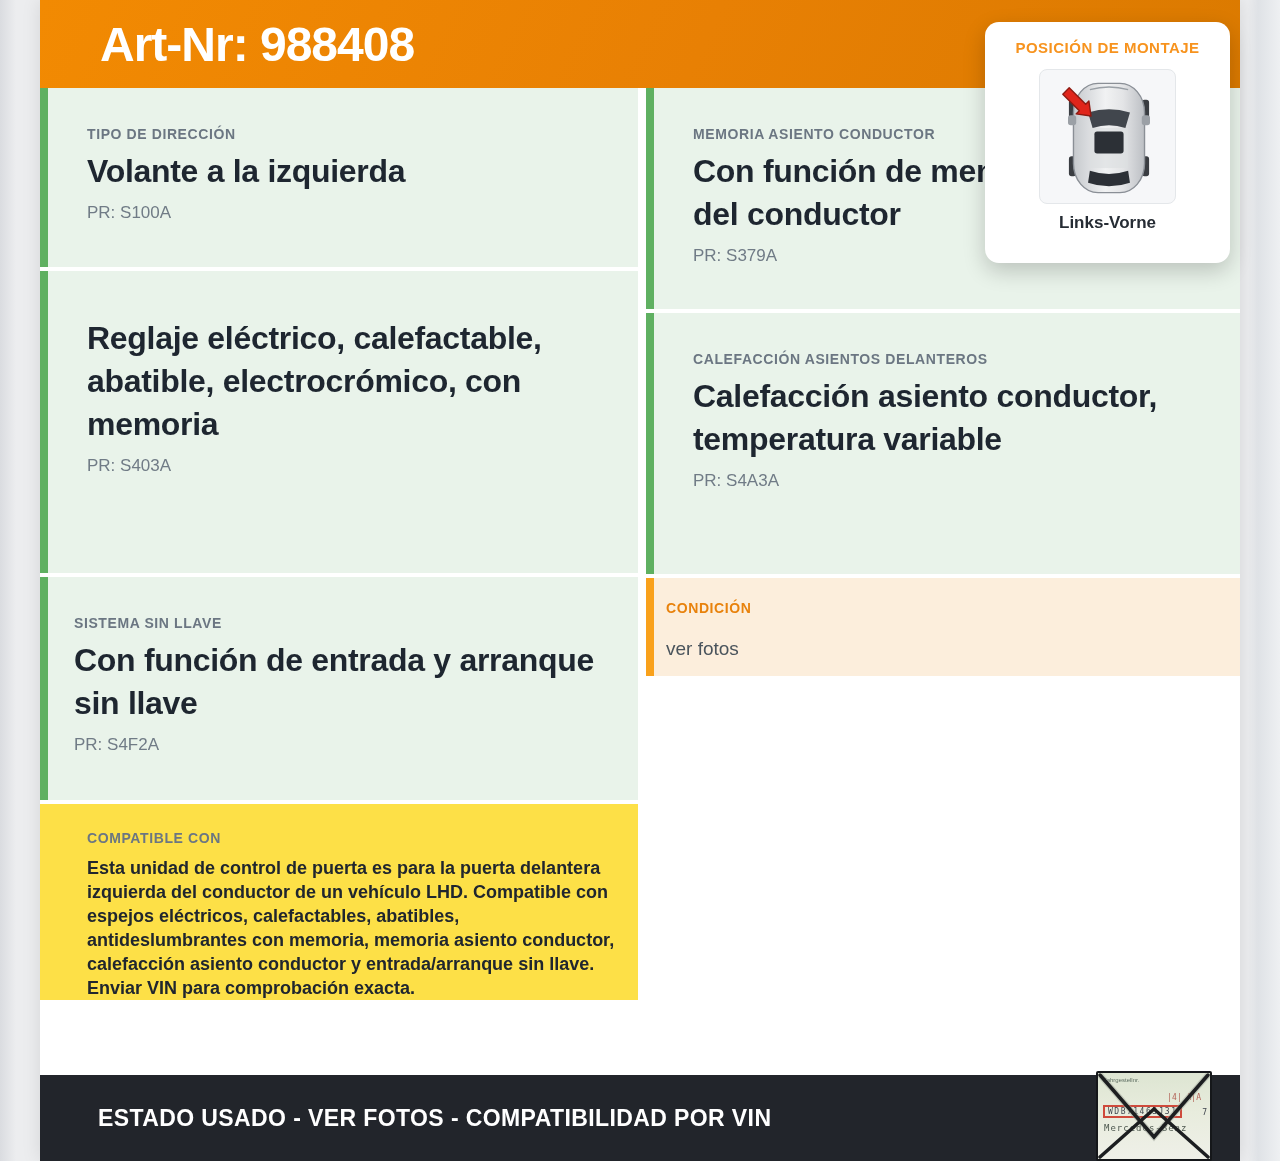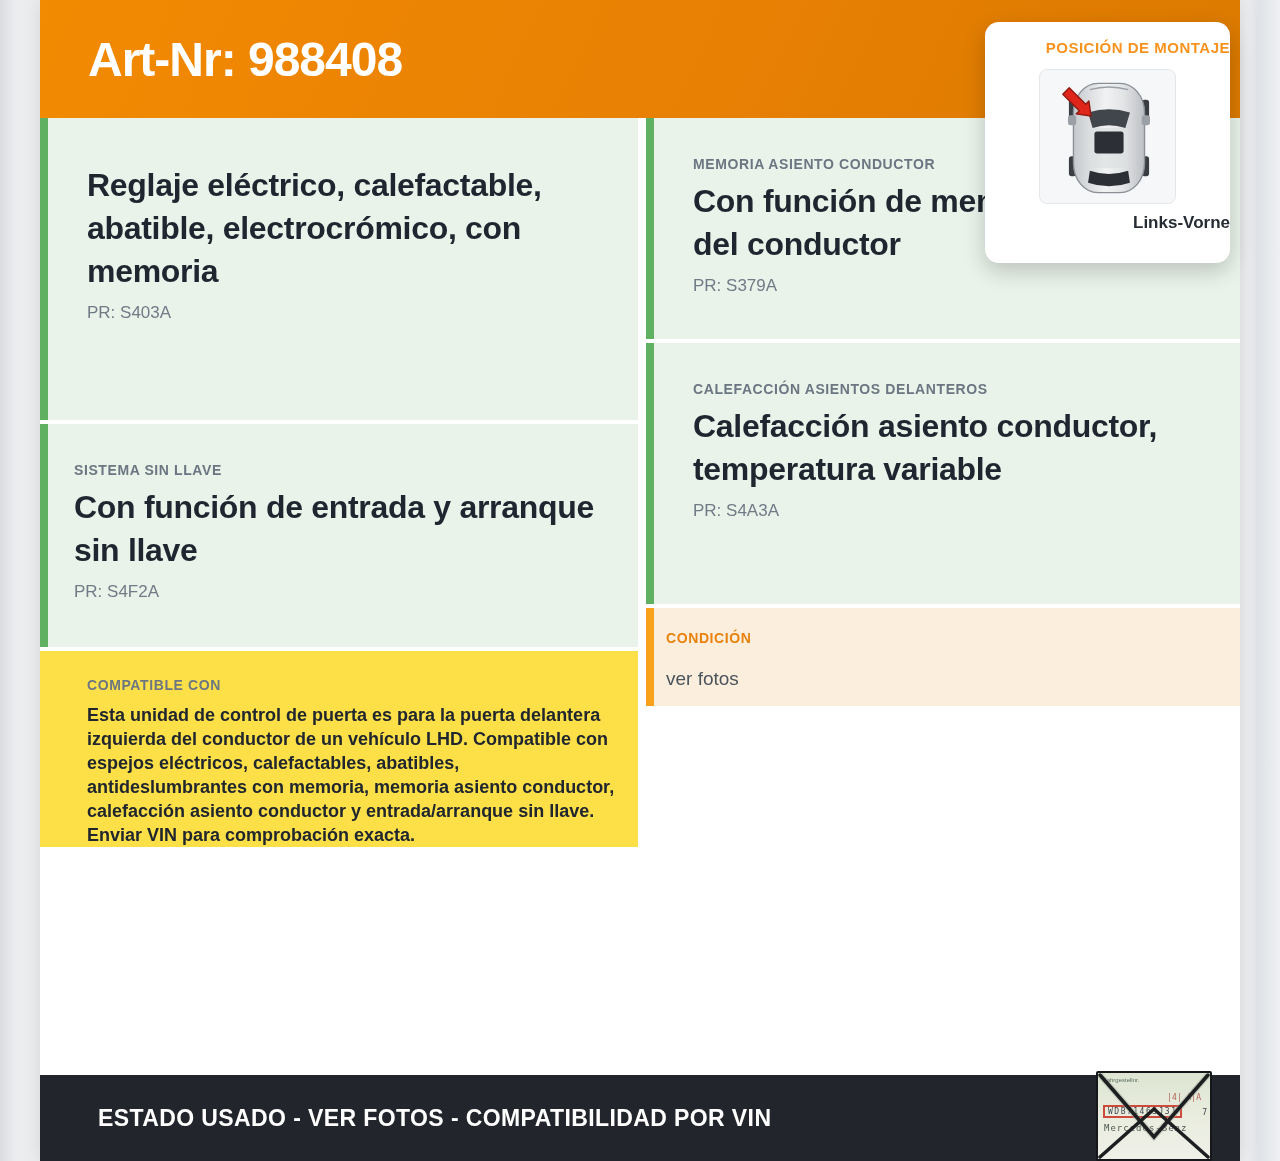--- a/index.html
+++ b/index.html
@@ -8,23 +8,23 @@
     font-family:"Liberation Sans", sans-serif;
     background:linear-gradient(90deg,#dadce0 0px,#ecedef 16px,#ecedef 1248px,#dfe2e6 1258px,#eef0f2 1280px);
   }
   .container {
     position:relative; width:1200px; height:1161px; margin-left:40px;
     background:#ffffff; box-shadow:0 0 18px rgba(0,0,0,.10);
     display:flex; flex-direction:column;
   }
   
   .header {
-    height:118px; flex:none;
+    height:88px; flex:none;
     background:linear-gradient(115deg,#F28A02 0%,#E88004 55%,#DB7A00 100%);
-    display:flex; align-items:center; padding-left:48px;
+    display:flex; align-items:center; padding-left:60px;
   }
   .header h1 { color:#fff; font-size:48px; font-weight:700; letter-spacing:-1px; }
   
   .main { flex:1; display:flex; gap:8px; background:#fff; }
   .col-left  { width:598px; flex:none; display:flex; flex-direction:column; }
   .col-right { flex:1; display:flex; flex-direction:column; }
   .section {
     background:#E9F3EA; border-left:8px solid #5FB061;
     padding:38px 14px 0 39px; margin-bottom:4px; flex:none;
   }
@@ -38,21 +38,21 @@
     padding:22px 14px 0 12px; flex:none;
   }
   .cond-label { font-size:14px; font-weight:700; color:#E8820C; letter-spacing:.6px; }
   .cond-value { font-size:19px; font-weight:500; color:#4A545C; margin-top:22px; }
   .compatible { background:#fde047; padding:26px 14px 0 47px; }
   .comp-text  { font-size:18px; line-height:24px; font-weight:700; color:#20262E; margin-top:10px; max-width:545px; }
   
   .montaje {
     position:absolute; top:22px; left:945px; width:245px; height:241px; z-index:5;
     background:#fff; border-radius:14px; box-shadow:0 8px 22px rgba(0,0,0,.20);
-    text-align:right; padding-top:17px;
+    text-align:center; padding-top:17px;
   }
   .montaje-label { font-size:15px; font-weight:700; color:#F7931E; letter-spacing:.5px; }
   .imgbox {
     width:137px; height:135px; margin:13px auto 9px; position:relative;
     background:#f6f7f9; border:1px solid #e4e7ea; border-radius:8px;
   }
   .car-svg   { position:absolute; left:28px; top:9px; }
   .arrow-svg { position:absolute; left:20px; top:15px; }
   .montaje-caption { font-size:17px; font-weight:700; color:#262C34; }
   
@@ -114,20 +114,25 @@
       <svg class="arrow-svg" width="36" height="36" viewBox="0 0 36 36">
         <path d="M9.2 2.8 L25.7 19.3 L28.9 16.1 L31 31 L16.1 28.9 L19.3 25.7 L2.8 9.2 Z" fill="#e0251b" stroke="#8e1a12" stroke-width="1.4" stroke-linejoin="round"></path>
       </svg>
     </div>
     <div class="montaje-caption">Links-Vorne</div>
   </div>
 
   <div class="main">
 
     <div class="col-left">
+      <div class="section s-l1">
+        <div class="sec-label">TIPO DE DIRECCIÓN</div>
+        <div class="sec-title">Volante a la izquierda</div>
+        <div class="sec-pr">PR: S100A</div>
+      </div>
       <div class="section s-l2">
         <div class="sec-title">Reglaje eléctrico, calefactable, abatible, electrocrómico, con memoria</div>
         <div class="sec-pr">PR: S403A</div>
       </div>
       <div class="section s-l3">
         <div class="sec-label">SISTEMA SIN LLAVE</div>
         <div class="sec-title">Con función de entrada y arranque sin llave</div>
         <div class="sec-pr">PR: S4F2A</div>
       </div>
       <div class="compatible">

